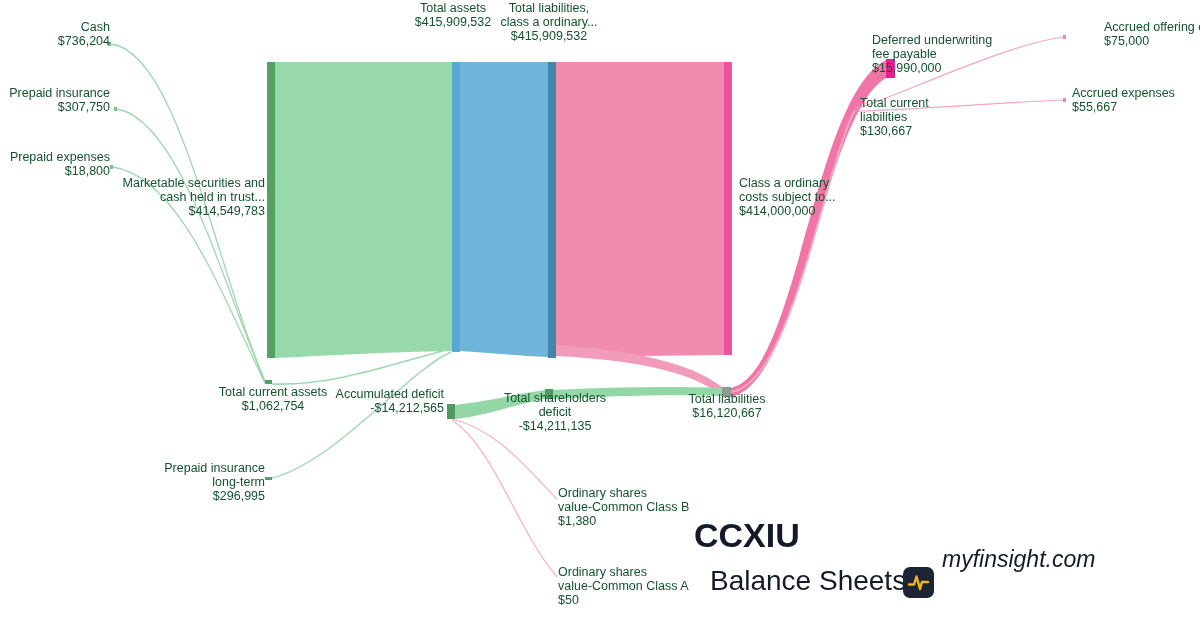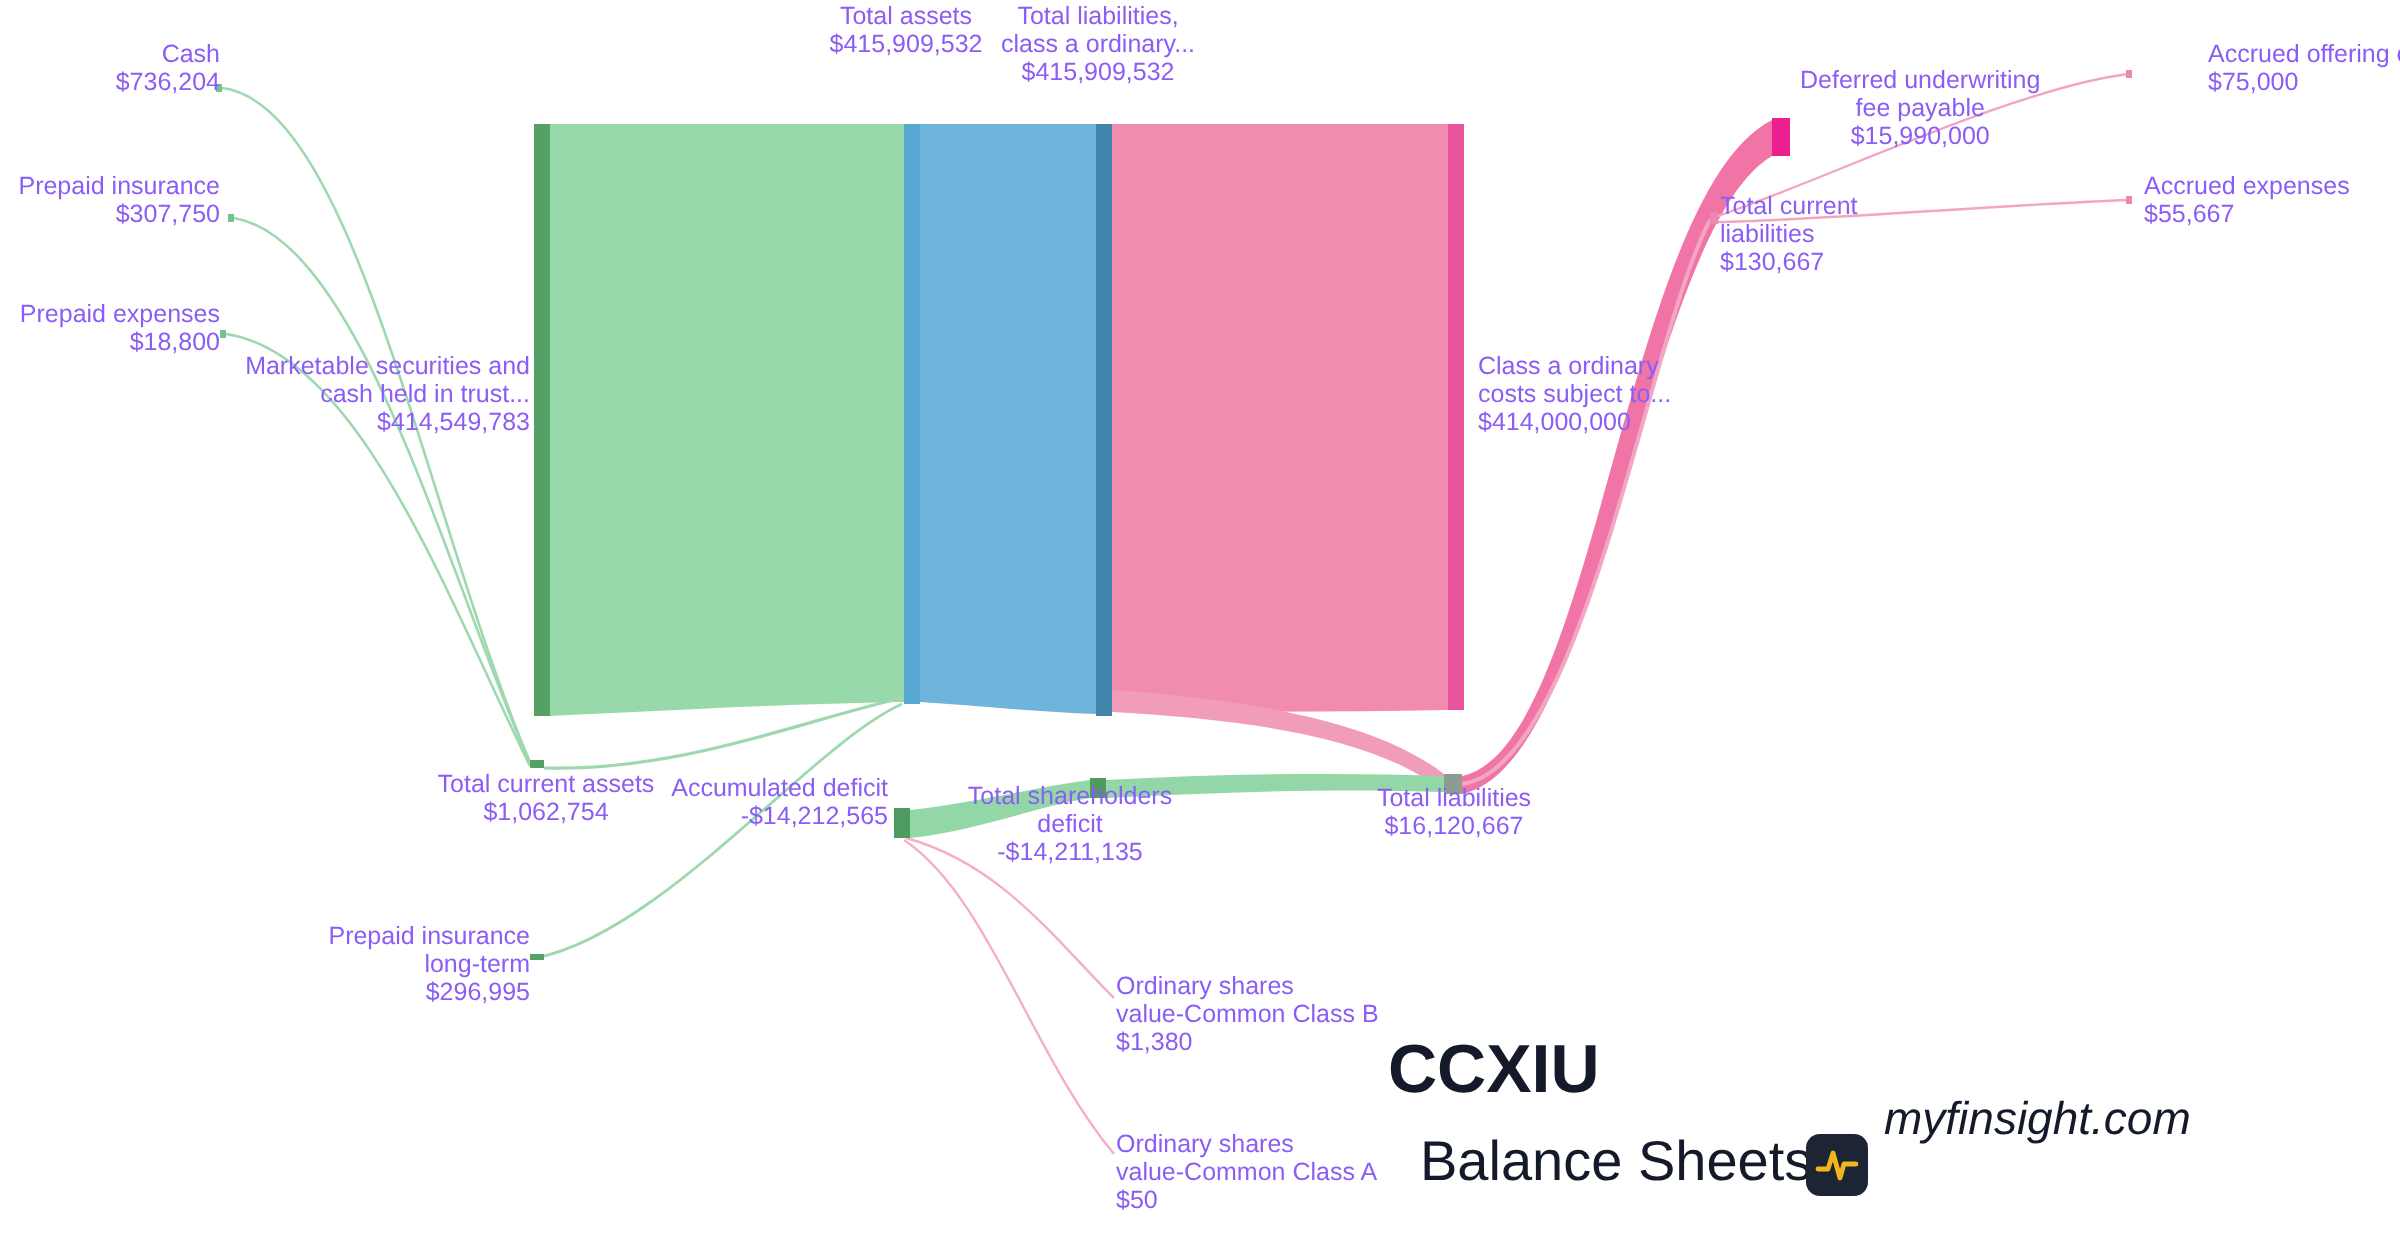--- a/index.html
+++ b/index.html
@@ -1,21 +1,21 @@
 <!DOCTYPE html>
 <html><head>
 <meta charset="utf-8">
 <style>
   html,body{margin:0;padding:0;background:#ffffff;}
   #card{
     position:relative;width:1200px;height:630px;overflow:hidden;background:#ffffff;
     font-family:"Liberation Sans",sans-serif;
   }
   #sankey{position:absolute;left:0;top:0;}
-  .lbl{position:absolute;font-size:12.5px;line-height:14px;color:#8b5cf6;}
+  .lbl{position:absolute;font-size:12.5px;line-height:14px;color:#14532d;}
   .r{text-align:right;}
   .c{text-align:center;width:160px;}
   .ln{white-space:nowrap;}
   .brand-big{position:absolute;color:#141a2a;}
   #ticker{left:694px;top:515px;font-size:34px;line-height:40px;font-weight:700;}
   #subtitle{left:694px;top:564px;font-size:28px;line-height:34px;font-weight:500;margin-left:16px;}
   #site{left:942px;top:544px;font-size:23px;line-height:30px;font-weight:500;font-style:italic;}
   #logo{position:absolute;left:903px;top:567px;width:31px;height:31px;}
 </style>
 </head>
@@ -86,21 +86,21 @@
   </div>
 
   <div class="lbl c" style="left:193px;top:385px;">
     <div class="ln">Total current assets</div>
     <div class="ln">$1,062,754</div>
   </div>
   <div class="lbl r" style="right:756px;top:387px;">
     <div class="ln">Accumulated deficit</div>
     <div class="ln">-$14,212,565</div>
   </div>
-  <div class="lbl c" style="left:455px;top:391px;">
+  <div class="lbl c" style="left:475px;top:391px;">
     <div class="ln">Total shareholders</div>
     <div class="ln">deficit</div>
     <div class="ln">-$14,211,135</div>
   </div>
   <div class="lbl c" style="left:647px;top:392px;">
     <div class="ln">Total liabilities</div>
     <div class="ln">$16,120,667</div>
   </div>
   <div class="lbl" style="left:558px;top:486px;">
     <div class="ln">Ordinary shares</div>
@@ -121,21 +121,21 @@
     <div class="ln">Total liabilities,</div>
     <div class="ln">class a ordinary...</div>
     <div class="ln">$415,909,532</div>
   </div>
 
   <div class="lbl" style="left:739px;top:176px;">
     <div class="ln">Class a ordinary</div>
     <div class="ln">costs subject to...</div>
     <div class="ln">$414,000,000</div>
   </div>
-  <div class="lbl" style="left:900px;top:33px;text-align:center;">
+  <div class="lbl" style="left:872px;top:33px;">
     <div class="ln">Deferred underwriting</div>
     <div class="ln">fee payable</div>
     <div class="ln">$15,990,000</div>
   </div>
   <div class="lbl" style="left:860px;top:96px;">
     <div class="ln">Total current</div>
     <div class="ln">liabilities</div>
     <div class="ln">$130,667</div>
   </div>
   <div class="lbl" style="left:1072px;top:20px;margin-left:32px;">

